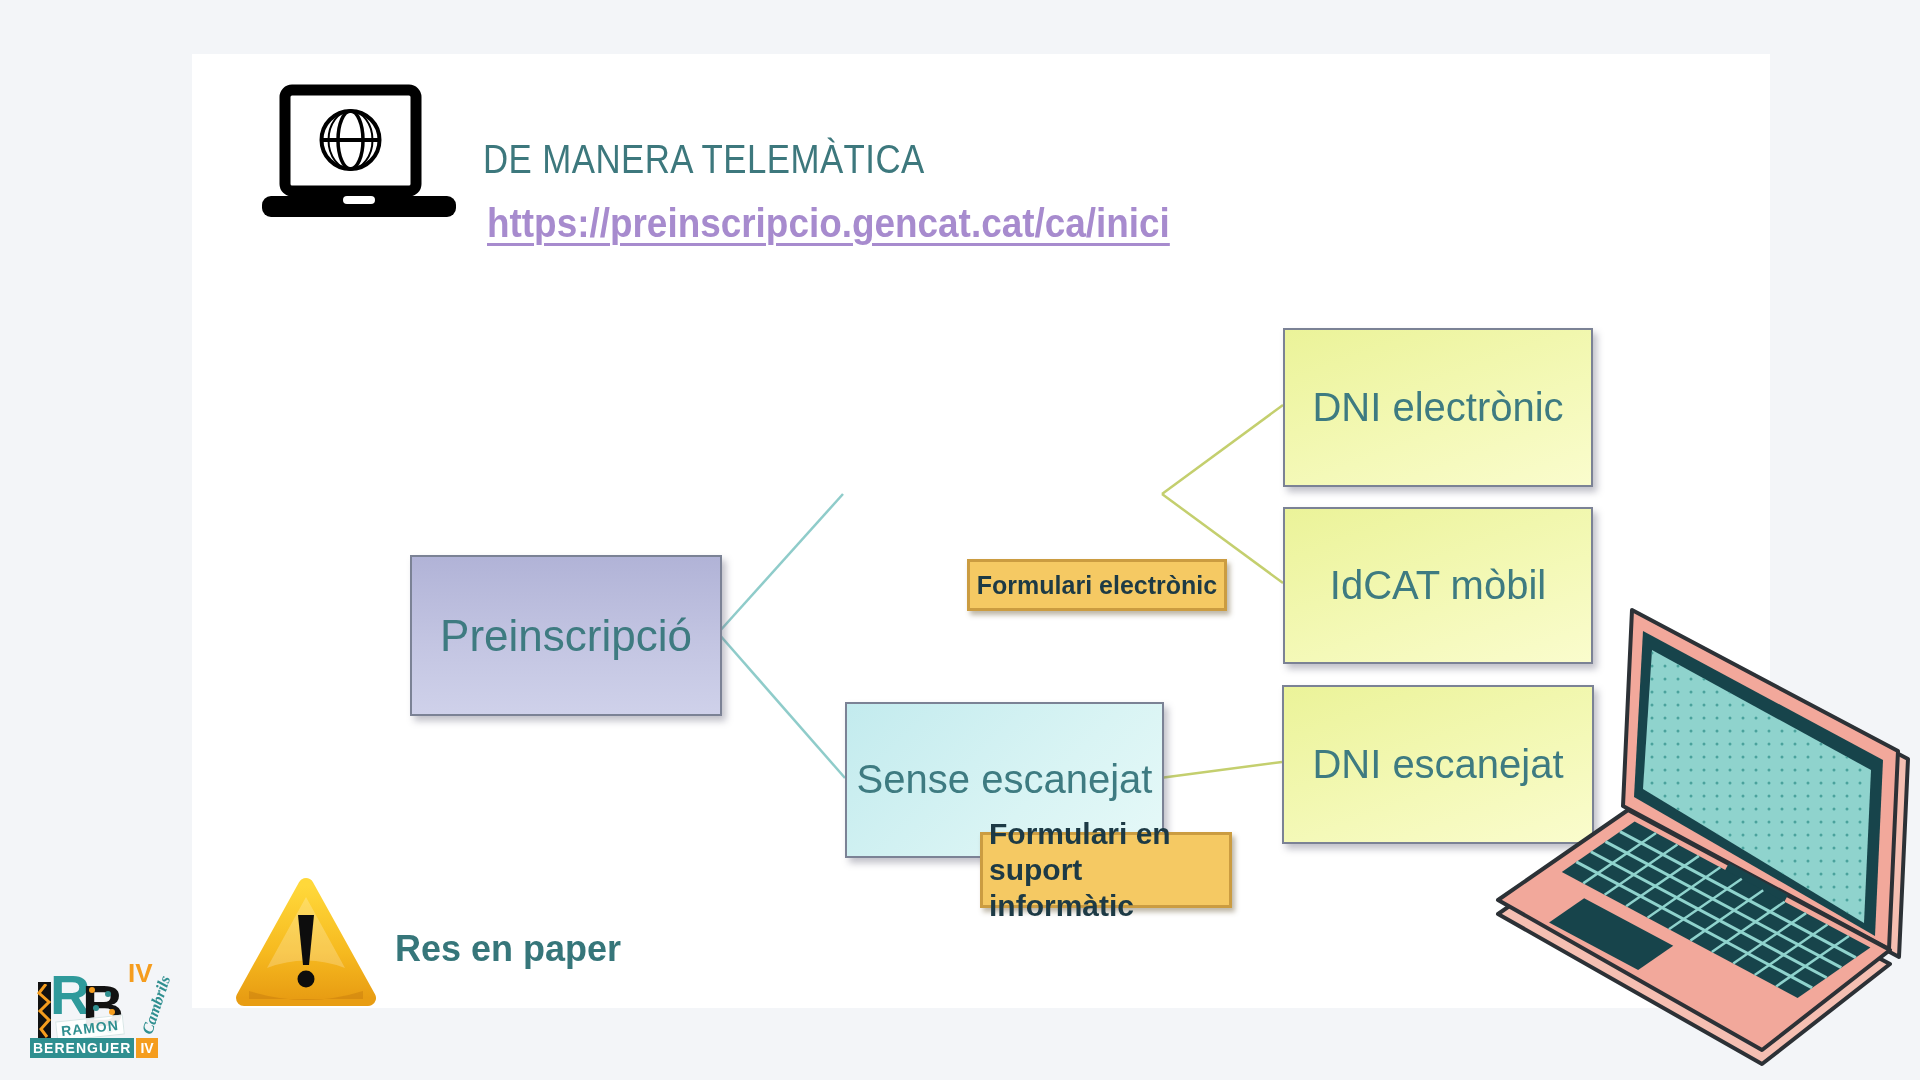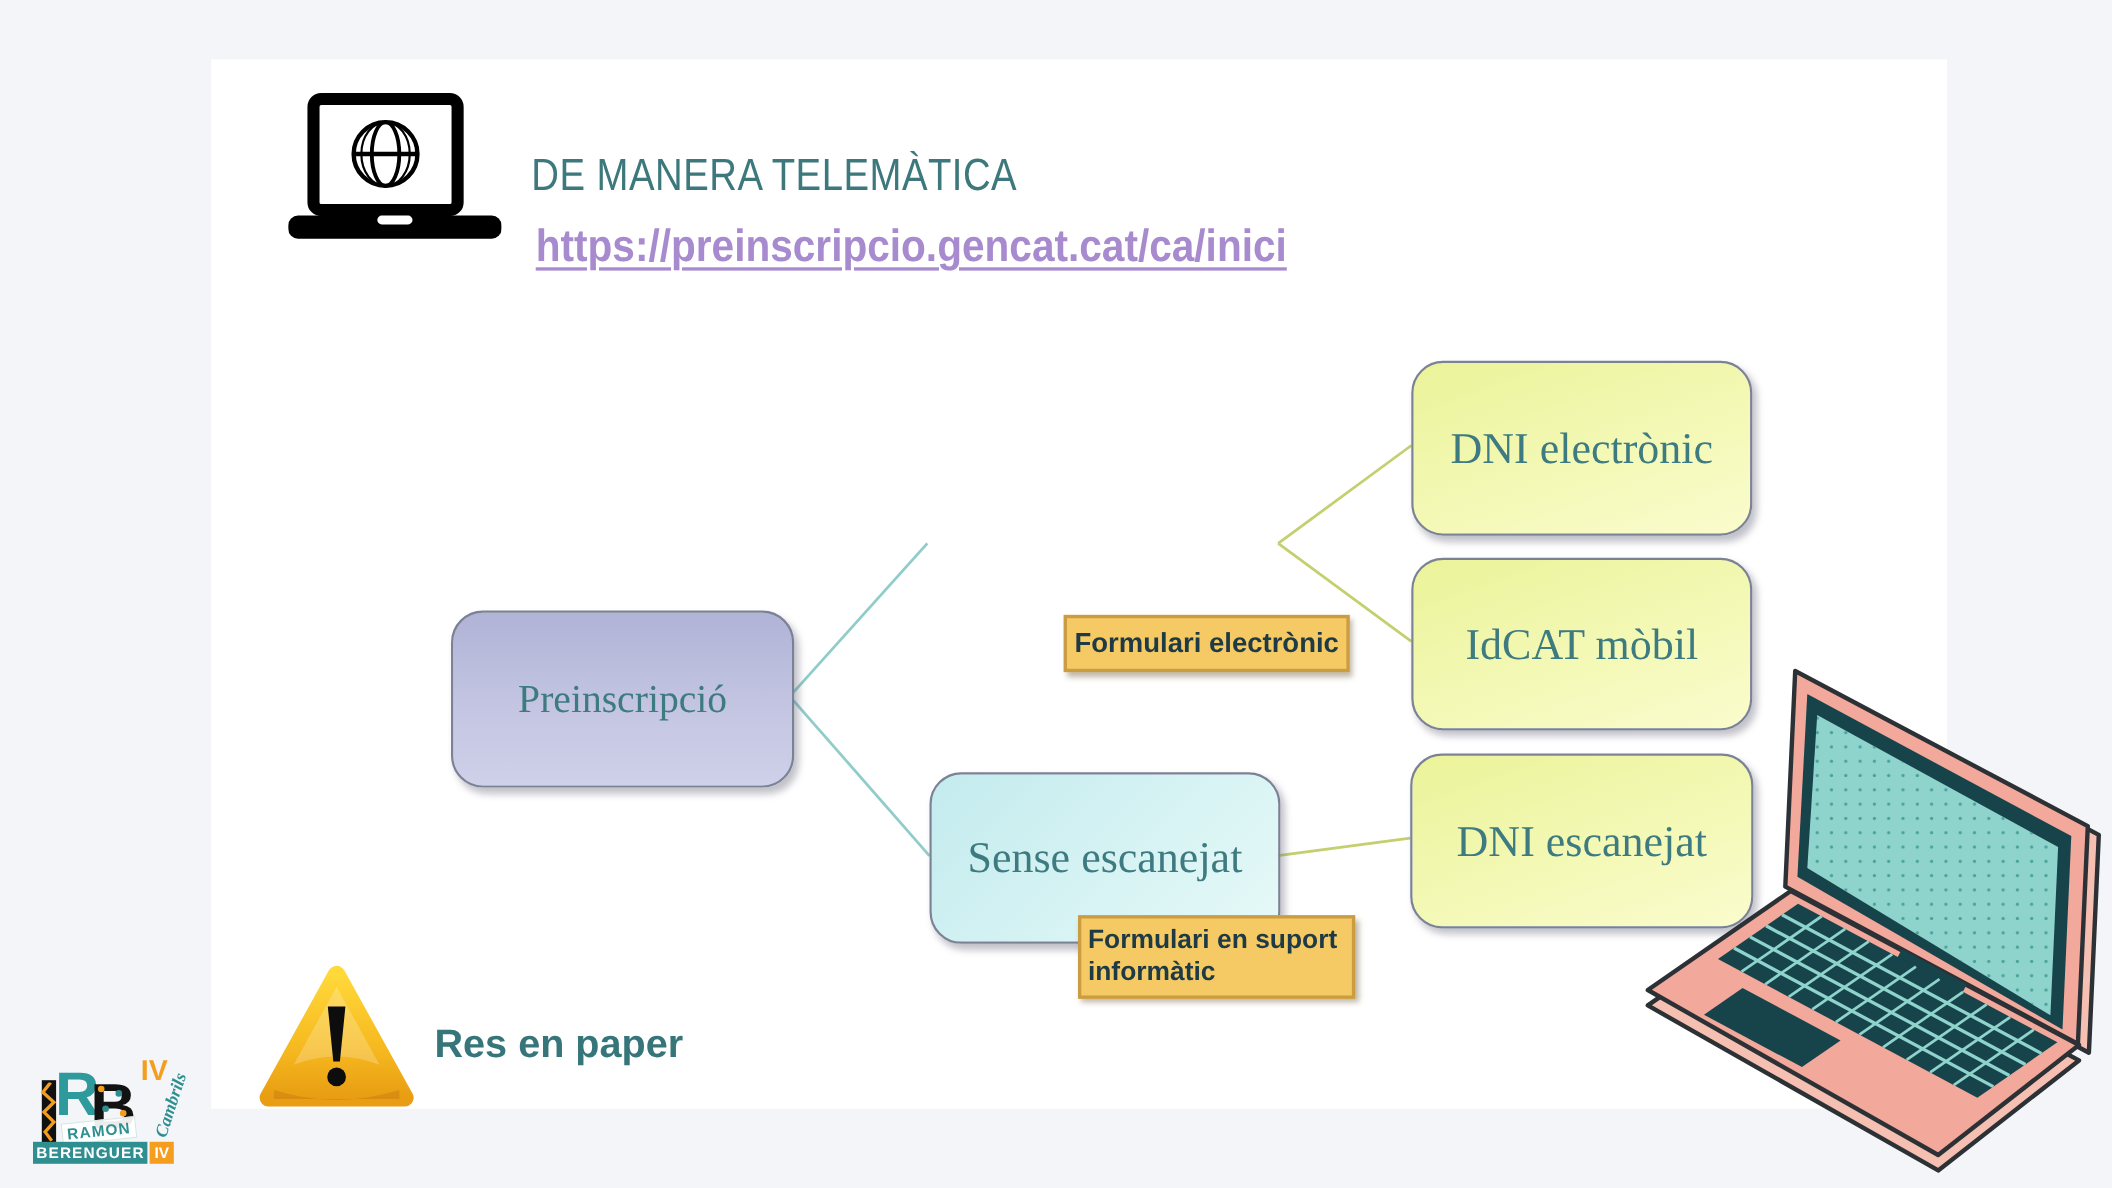--- a/index.html
+++ b/index.html
@@ -9,37 +9,37 @@
 
   
   #title{position:absolute;left:483px;top:136px;font-size:41px;color:#3d787d;
          letter-spacing:.5px;white-space:nowrap;transform:scaleX(.85);transform-origin:left top;}
   #url-link{position:absolute;left:487px;top:200px;font-size:41px;font-weight:bold;color:#a78bce;
          white-space:nowrap;transform:scaleX(.9);transform-origin:left top;
          text-decoration:underline;text-decoration-thickness:3px;text-underline-offset:6px;cursor:pointer;}
 
   
   .node{position:absolute;display:flex;align-items:center;justify-content:center;text-align:left;
-        border-radius:29px;color:#3e7b81;border:2px solid #7b8295;line-height:1.08;
-        box-shadow:4px 5px 7px rgba(100,100,120,.40);font-family:Liberation Serif, serif;}
-  #node-root{left:410px;top:555px;width:308px;height:157px;font-size:36px;
+        border-radius:0;color:#3e7b81;border:2px solid #7b8295;line-height:1.08;
+        box-shadow:4px 5px 7px rgba(100,100,120,.40);}
+  #node-root{left:410px;top:555px;width:308px;height:157px;font-size:44px;
         background:linear-gradient(180deg,#b1b3d7 0%,#c3c5e2 55%,#cfd1ea 100%);}
   .cyan{background:linear-gradient(135deg,#c3ebee 0%,#d9f4f4 60%,#e6f9f8 100%);font-size:40px;}
   #node-digital{left:843px;top:418px;width:319px;height:152px;}
   #node-nocert{left:845px;top:702px;width:315px;height:152px;}
   .leaf{background:linear-gradient(160deg,#ebf399 0%,#f4f9b8 60%,#fafccd 100%);font-size:40px;}
   #leaf-dni-e{left:1283px;top:328px;width:306px;height:155px;}
   #leaf-idcat{left:1283px;top:507px;width:306px;height:153px;}
   #leaf-dni-s{left:1282px;top:685px;width:308px;height:155px;}
 
   .tag{position:absolute;background:#f5c963;border:3px solid #cb9c41;color:#1d3a45;font-weight:bold;
        display:flex;align-items:center;justify-content:center;text-align:left;line-height:1.2;
        box-shadow:3px 4px 5px rgba(110,95,60,.45);}
   #tag-electronic{left:967px;top:559px;width:254px;height:46px;font-size:25px;}
-  #tag-suport{left:980px;top:832px;width:252px;height:76px;font-size:24px;padding:0 6px;box-sizing:border-box;}
+  #tag-suport{left:980px;top:832px;width:252px;height:76px;font-size:30px;padding:0 6px;box-sizing:border-box;}
 
   #connectors{position:absolute;left:0;top:0;width:1920px;height:1080px;pointer-events:none;}
 
   
   #res-text{position:absolute;left:395px;top:928px;font-size:36px;font-weight:bold;color:#36767a;}
 
   
   #logo{position:absolute;left:30px;top:966px;width:150px;height:105px;font-weight:bold;}
   #logo .bar{position:absolute;left:8px;top:16px;width:13px;height:58px;background:#111;}
   #logo .r{position:absolute;left:20px;top:-4px;font-size:56px;color:#2f9a9b;}

